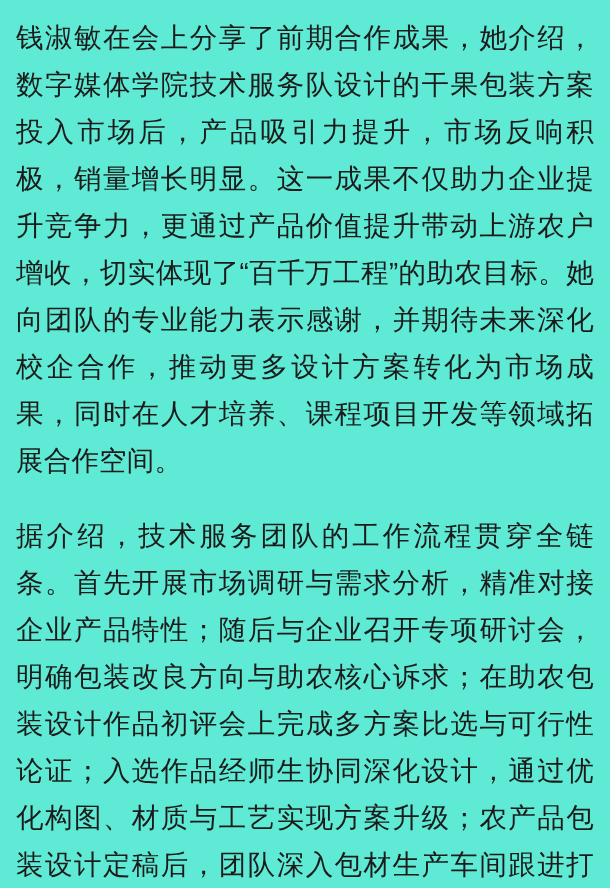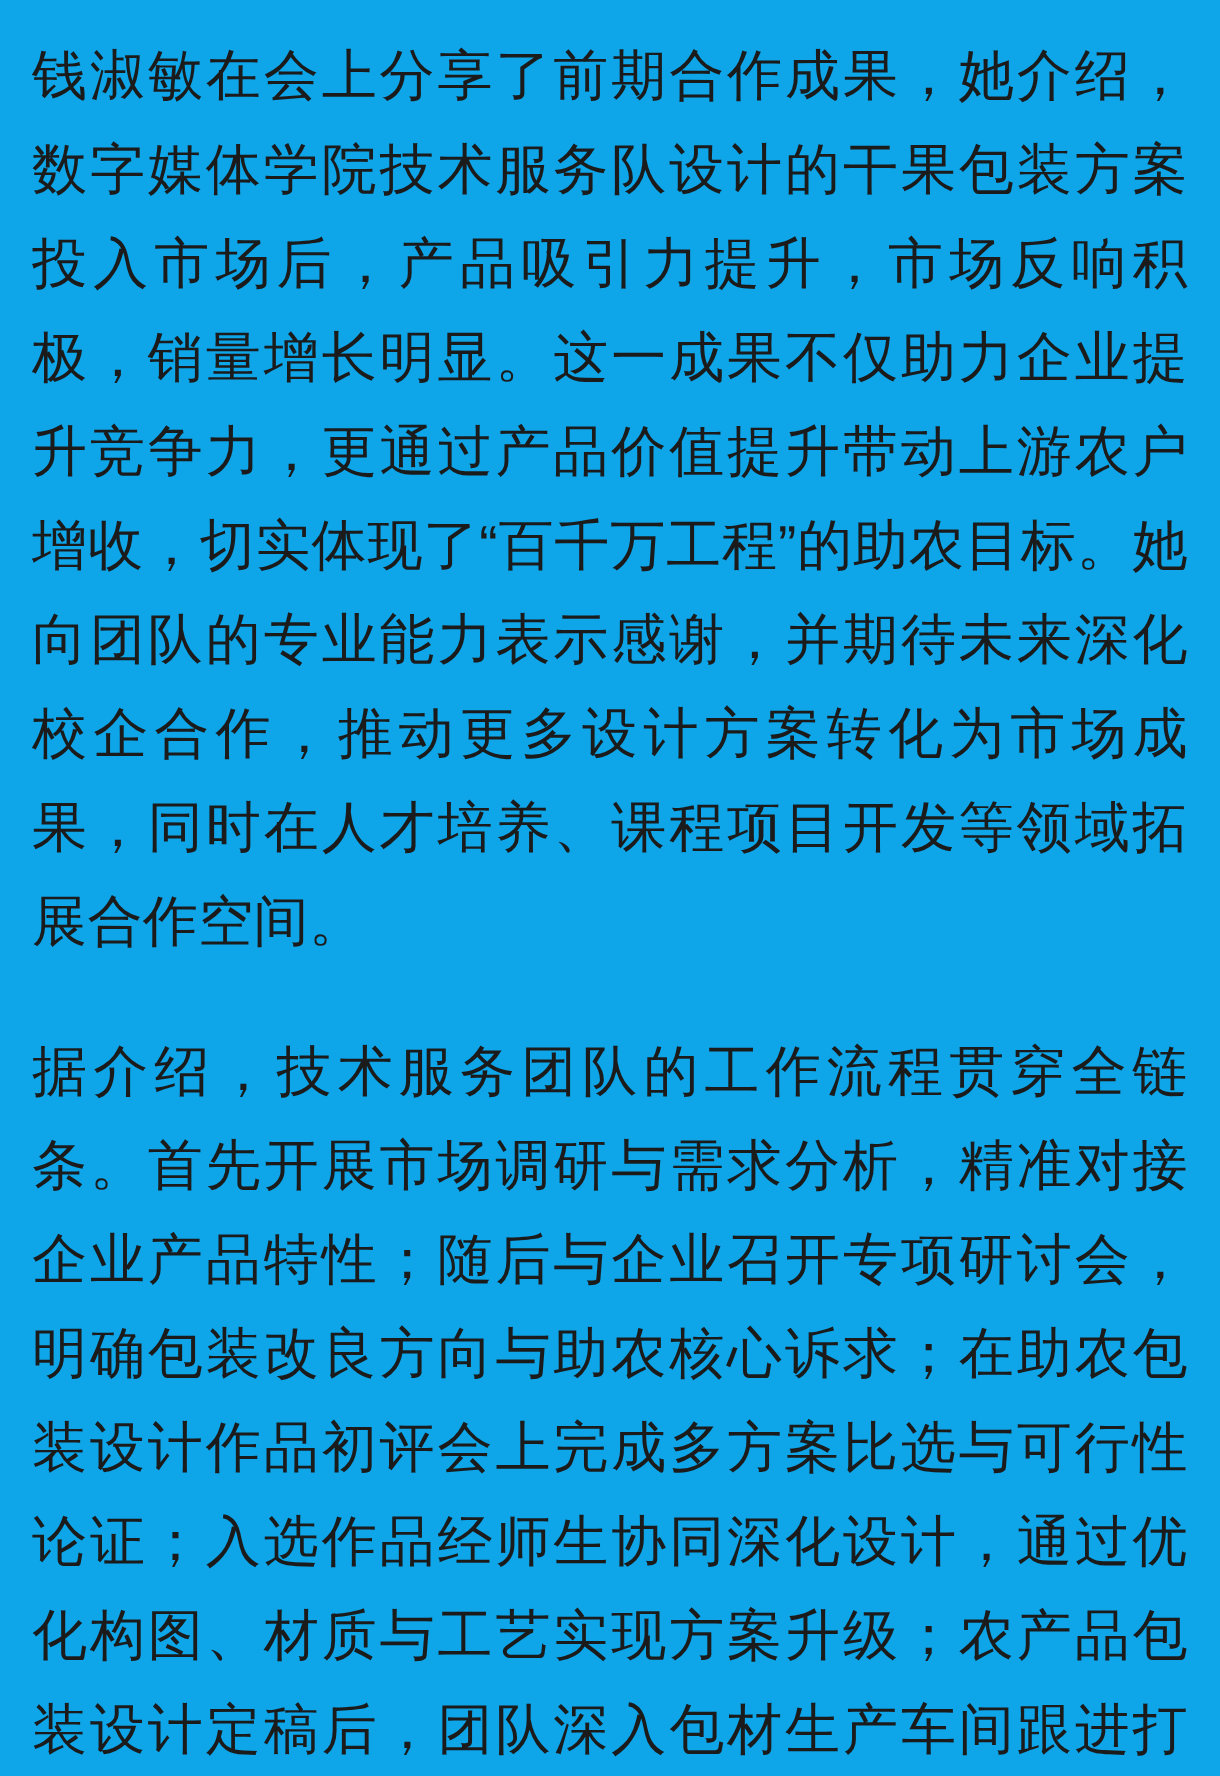--- a/index.html
+++ b/index.html
@@ -11,21 +11,21 @@
     width: 610px;
     height: 888px;
     overflow: hidden;
     font-family: "Liberation Sans", "DejaVu Sans", sans-serif;
   }
   .article {
     box-sizing: border-box;
     width: 610px;
     height: 888px;
     padding: 14px 16px 0 16px;
-    background: #0ea5e9;
+    background: #5eead4;
   }
   .para {
     color: #1b1b1b;
     font-size: 27.5px;
     line-height: 47px;
     letter-spacing: 0.2px;
     text-align: justify;
     text-justify: inter-ideograph;
     margin: 0 0 28px 0;
     font-weight: 400;

